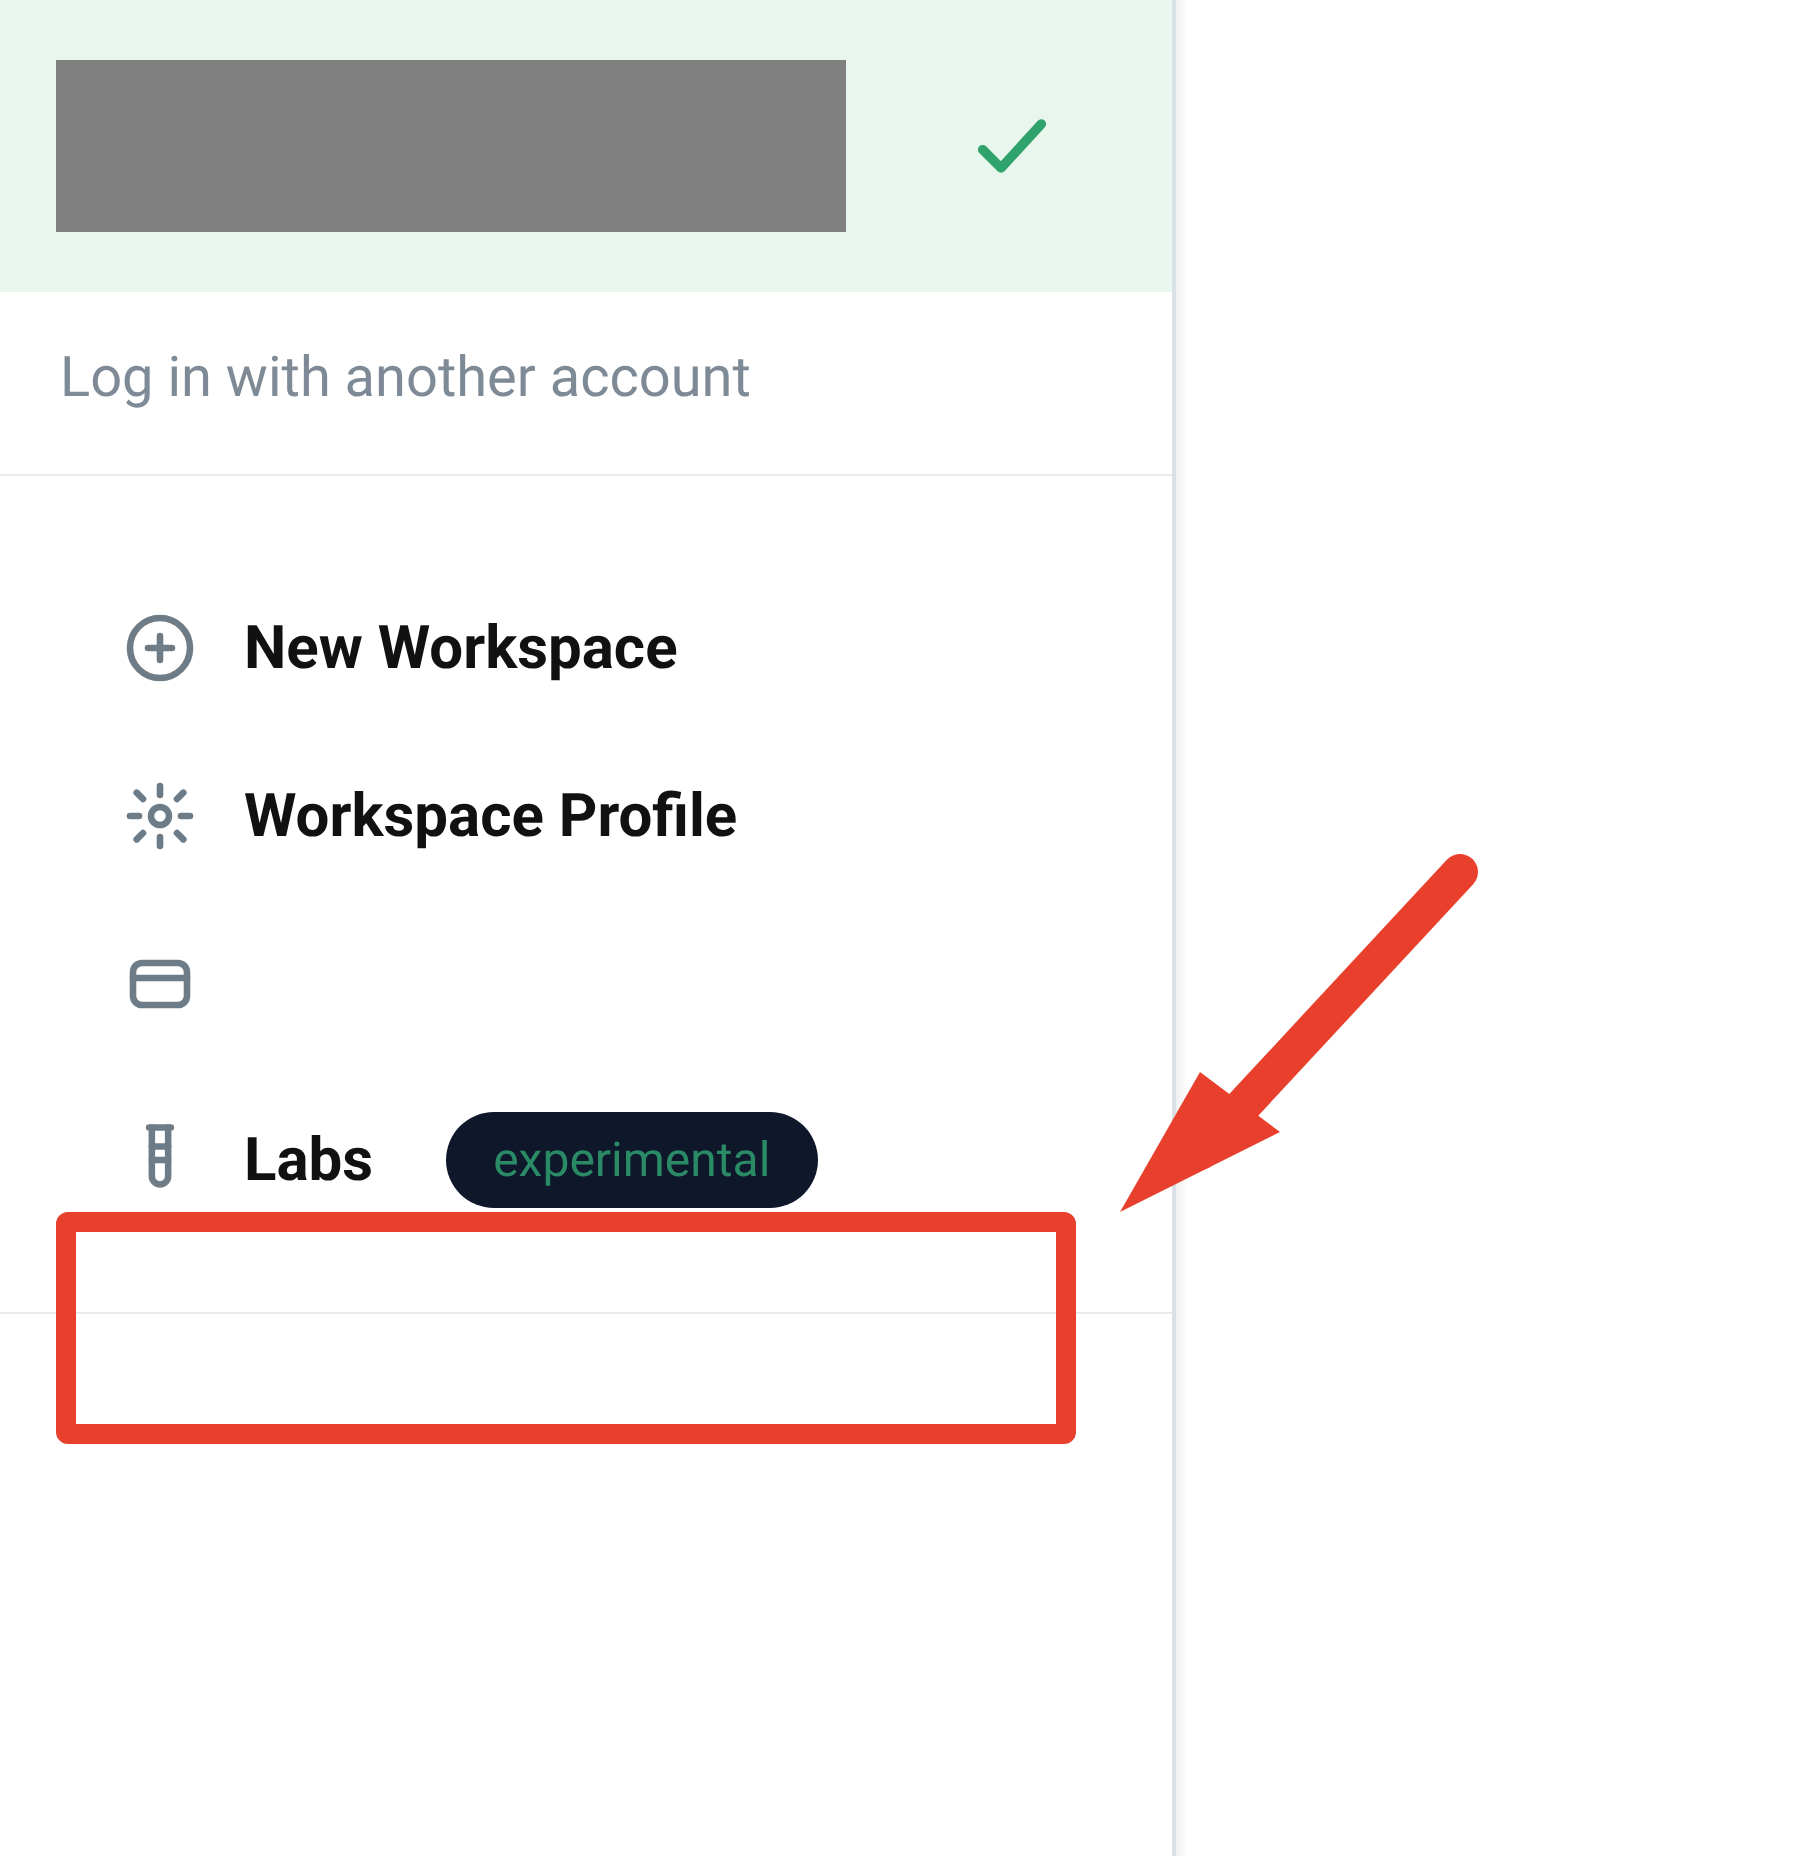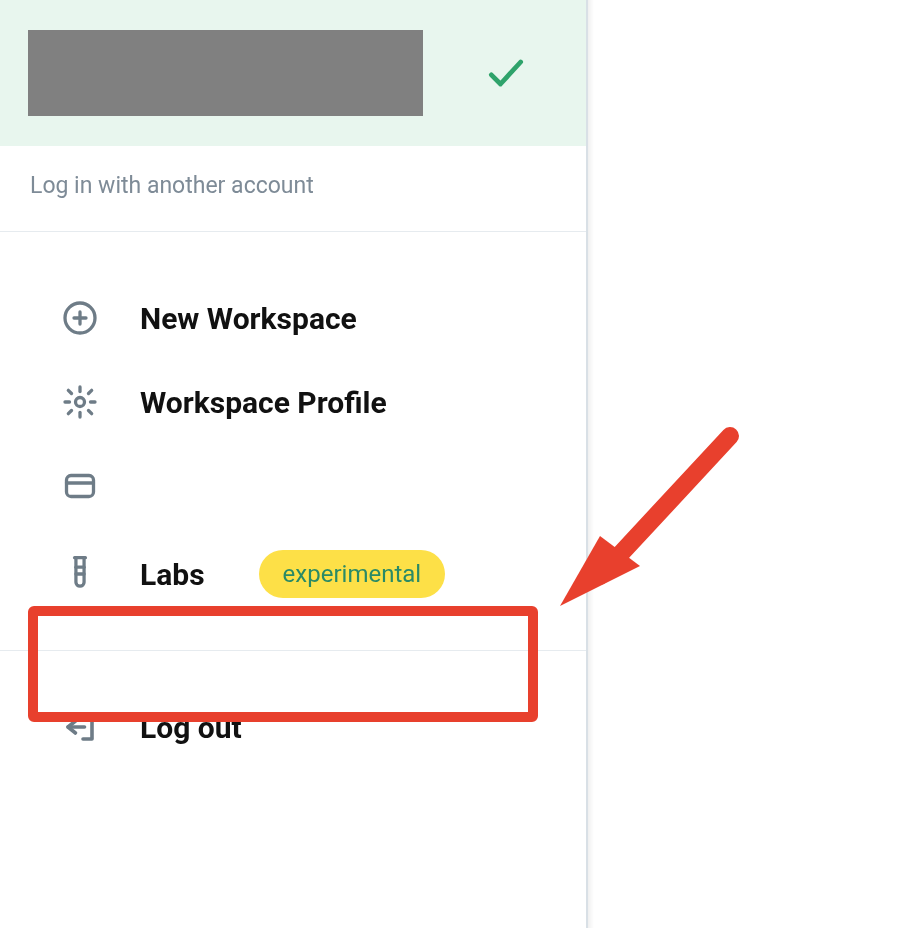--- a/index.html
+++ b/index.html
@@ -41,50 +41,50 @@
     .check-wrap {
       color: #2fa36b;
       display: flex;
       align-items: center;
       justify-content: center;
       padding-right: 30px;
     }
     .login-another {
       padding: 26px 30px 32px 30px;
       color: #7e8b97;
-      font-size: 23px;
+      font-size: 28px;
       border-bottom: 1px solid #e6ebef;
     }
     .menu {
       padding: 44px 0 10px 0;
     }
     .menu-item {
       display: flex;
       align-items: center;
-      gap: 40px;
+      gap: 22px;
       padding: 22px 30px 22px 60px;
       cursor: pointer;
       position: relative;
     }
     .menu-icon {
       width: 40px;
       height: 40px;
       display: flex;
       align-items: center;
       justify-content: center;
       color: #6e7c87;
       flex-shrink: 0;
     }
     .menu-label {
       font-size: 30px;
       font-weight: 700;
       color: #111;
     }
     .badge {
-      background: #fde047;
+      background: #0f172a;
       color: #2a8a66;
       font-size: 24px;
       font-weight: 400;
       padding: 10px 24px;
       border-radius: 999px;
       margin-left: 14px;
     }
     .highlight-box {
       position: absolute;
       border: 10px solid #e8402d;
@@ -174,32 +174,20 @@
           <line x1="9" y1="9" x2="15" y2="9"></line>
           <line x1="9" y1="14" x2="15" y2="14"></line>
         </svg>
       </span>
       <span class="menu-label">Labs</span>
       <span class="badge">experimental</span>
     </div>
 
     <div class="divider"></div>
 
-    <div class="logout-section">
-      <div class="menu-item">
-        <span class="menu-icon">
-          <svg width="36" height="36" viewBox="0 0 24 24" fill="none" stroke="currentColor" stroke-width="2.4" stroke-linecap="round" stroke-linejoin="round">
-            <path d="M14 4 L20 4 L20 20 L14 20"></path>
-            <polyline points="9 8 4 12 9 16"></polyline>
-            <line x1="4" y1="12" x2="15" y2="12"></line>
-          </svg>
-        </span>
-        <span class="menu-label">Log out</span>
-      </div>
-    </div>
 
   </div>
 
   <div class="highlight-box"></div>
 
 </div>
 
 <div class="panel-shadow"></div>
 
 <div class="arrow-annotation">

